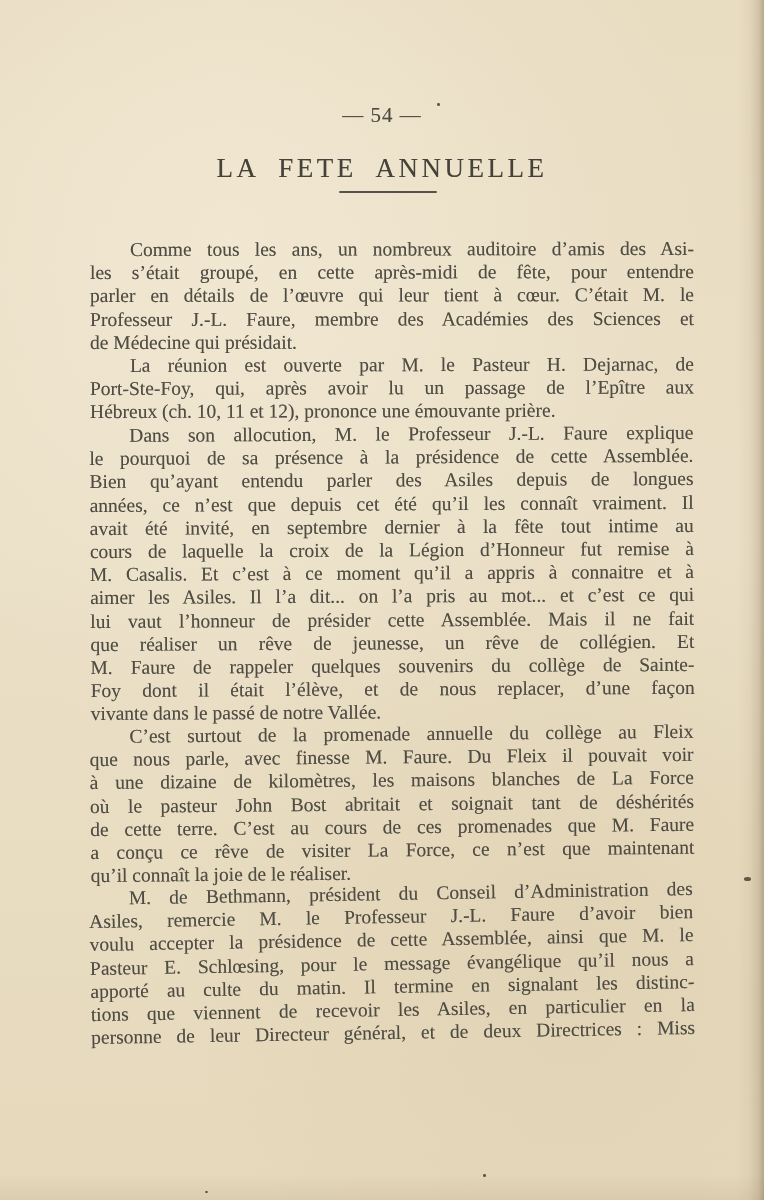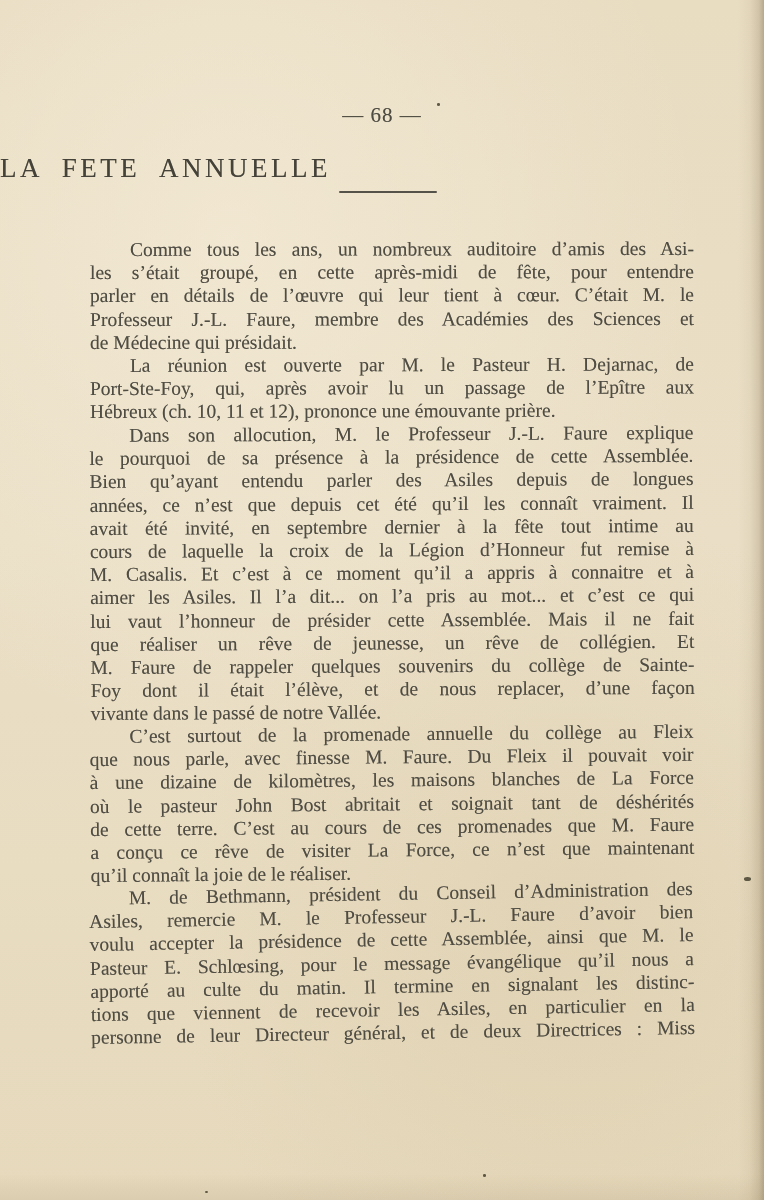--- a/index.html
+++ b/index.html
@@ -24,21 +24,21 @@
   .edge-bottom {
     position:absolute; left:0; bottom:0; width:100%; height:26px;
     background:linear-gradient(0deg, rgba(120,95,60,0.10), rgba(120,95,60,0));
   }
   .page-number {
     position:absolute; top:103px; left:0; width:100%;
     text-align:center; font-size:21px; color:#4e4b42; letter-spacing:1px;
   }
   .title {
     position:absolute; top:153px; left:0; width:100%;
-    text-align:left; font-size:27px; font-weight:normal;
+    text-align:center; font-size:27px; font-weight:normal;
     color:#45423a; letter-spacing:3.5px; word-spacing:10px;
   }
   .title-rule {
     position:absolute; top:191px; left:339px; width:98px; height:2px;
     background:#55524a; border-radius:1px;
   }
   .body-text {
     position:absolute; top:238px; left:90px; width:604px;
     font-size:19.5px; line-height:23.2px; color:#4f4c44;
   }
@@ -46,21 +46,21 @@
   .para { transform-origin:0 50%; }
   .line { text-align:justify; text-align-last:justify; height:23.2px; white-space:nowrap; }
   .line.first { text-indent:40px; }
   .line.lastshort { text-align-last:left; }
   .speck { position:absolute; background:#46422f; opacity:0.85; border-radius:45%; }
 </style>
 </head>
 <body>
 
 <div class="page">
-  <div class="page-number">— 68 —</div>
+  <div class="page-number">— 54 —</div>
   <h1 class="title">LA FETE ANNUELLE</h1>
   <div class="title-rule"></div>
   <div class="body-text">
       <div class="para" style="transform: rotate(-0.1deg);">
         <div class="line first">Comme tous les ans, un nombreux auditoire d’amis des Asi-</div>
         <div class="line">les s’était groupé, en cette après-midi de fête, pour entendre</div>
         <div class="line">parler en détails de l’œuvre qui leur tient à cœur. C’était M. le</div>
         <div class="line">Professeur J.-L. Faure, membre des Académies des Sciences et</div>
         <div class="line lastshort">de Médecine qui présidait.</div>
       </div>

